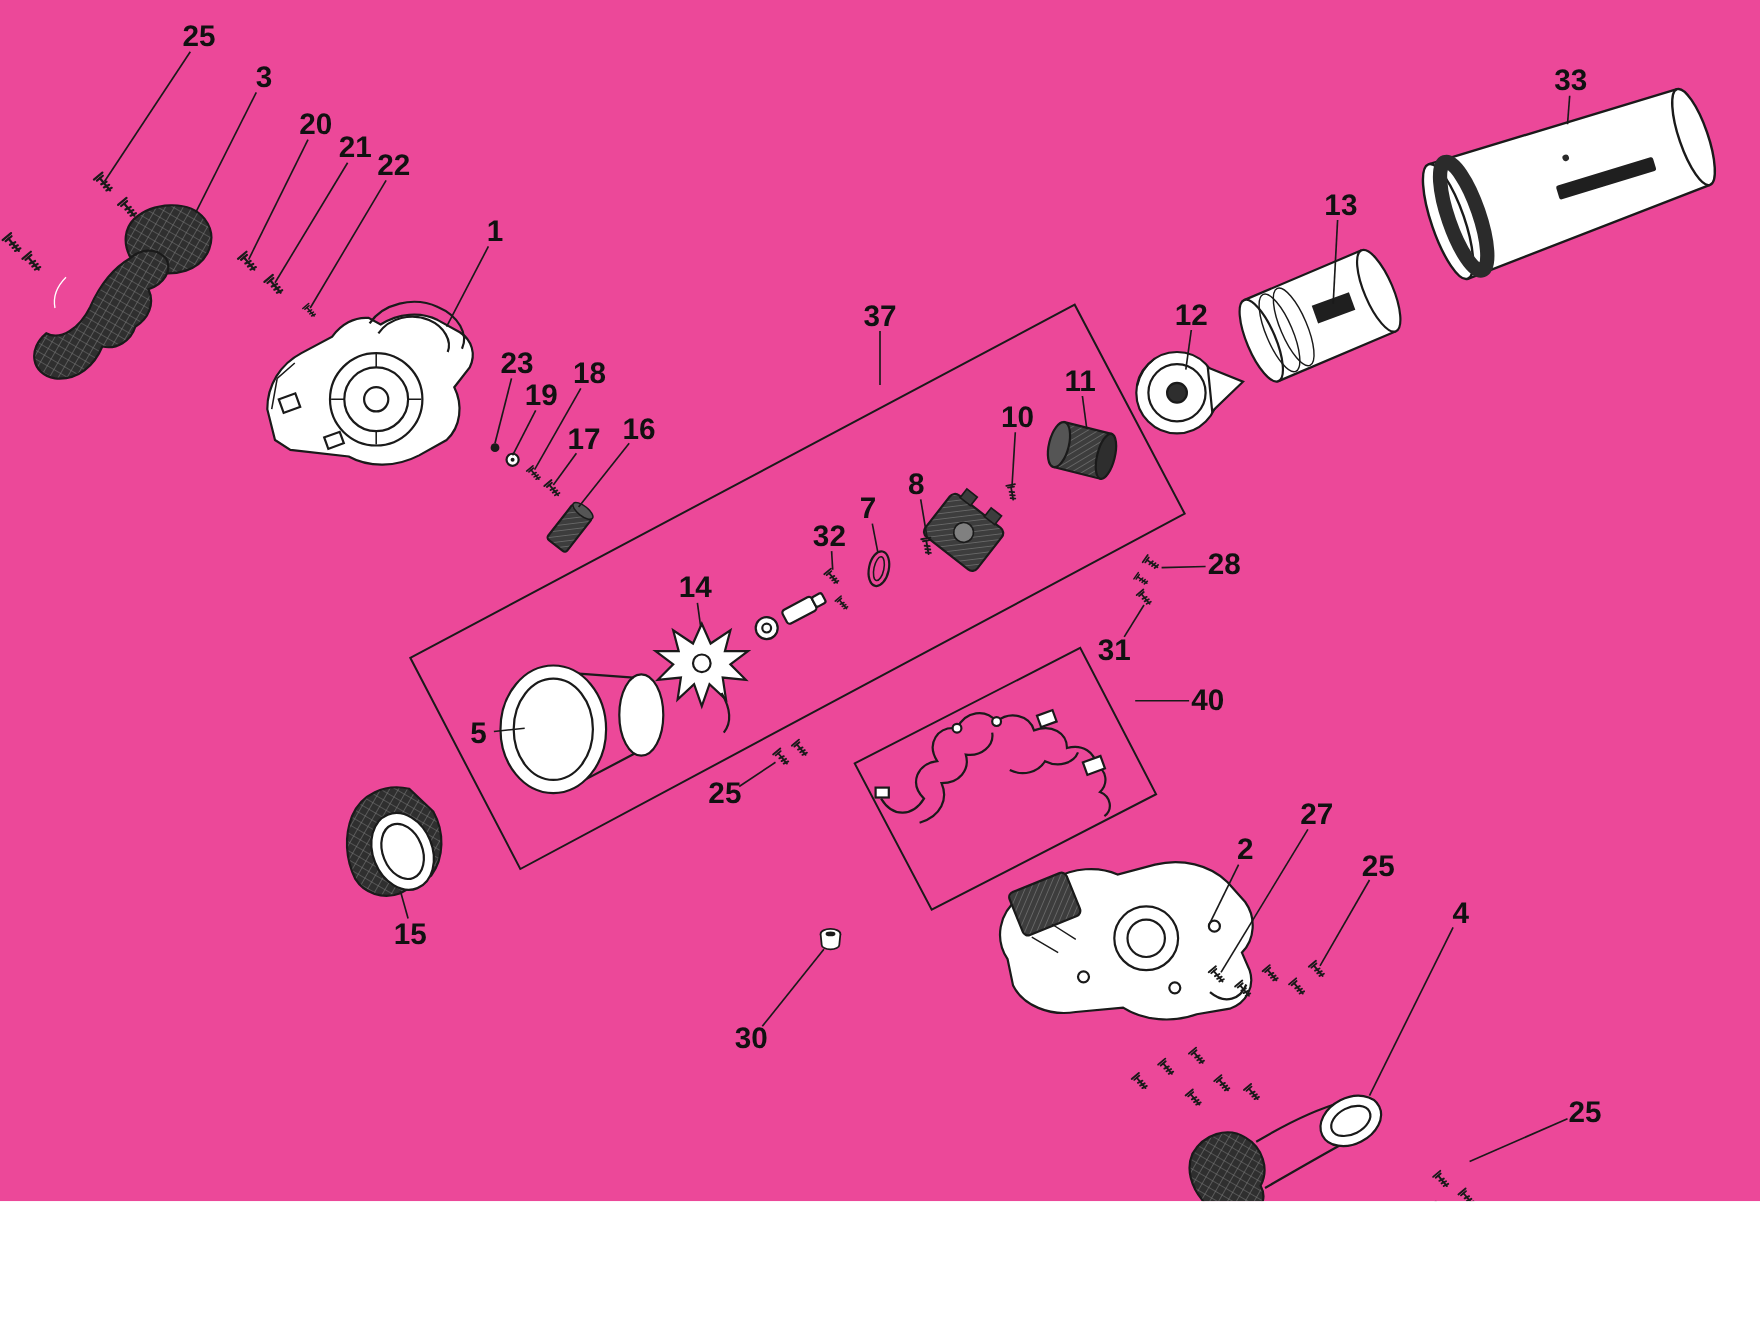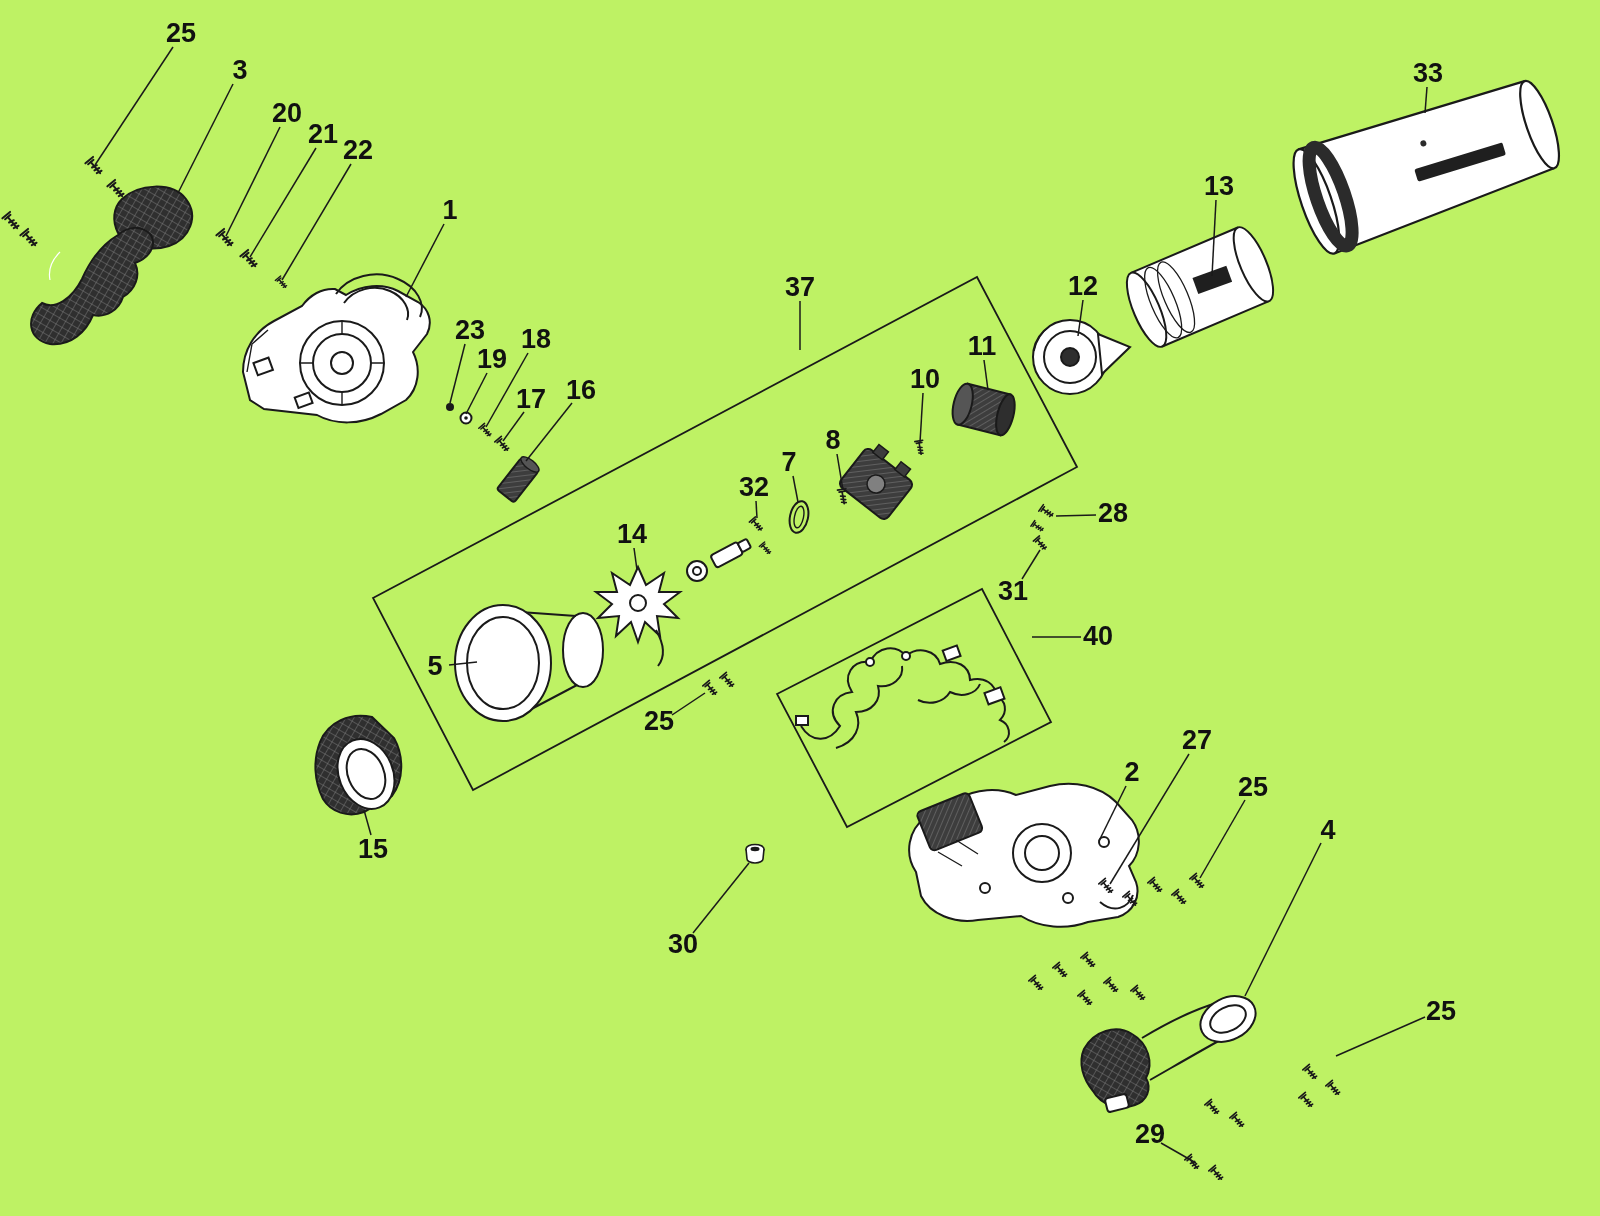--- a/index.html
+++ b/index.html
@@ -1,19 +1,19 @@
 <!DOCTYPE html>
 <html><head>
 <meta charset="utf-8">
 <style>
   html,body{margin:0;padding:0;background:#ffffff;}
   .stage{
     position:relative;
-    width:1600px;height:1216px;
-    background:#bef264;
+    width:1600px;height:1092px;
+    background:#ec4899;
     overflow:hidden;
     font-family:"Liberation Sans", sans-serif;
   }
   svg text.callout{
     font-family:"Liberation Sans", sans-serif;
     font-size:27px;
     font-weight:600;
     fill:#111111;
   }
 </style>

